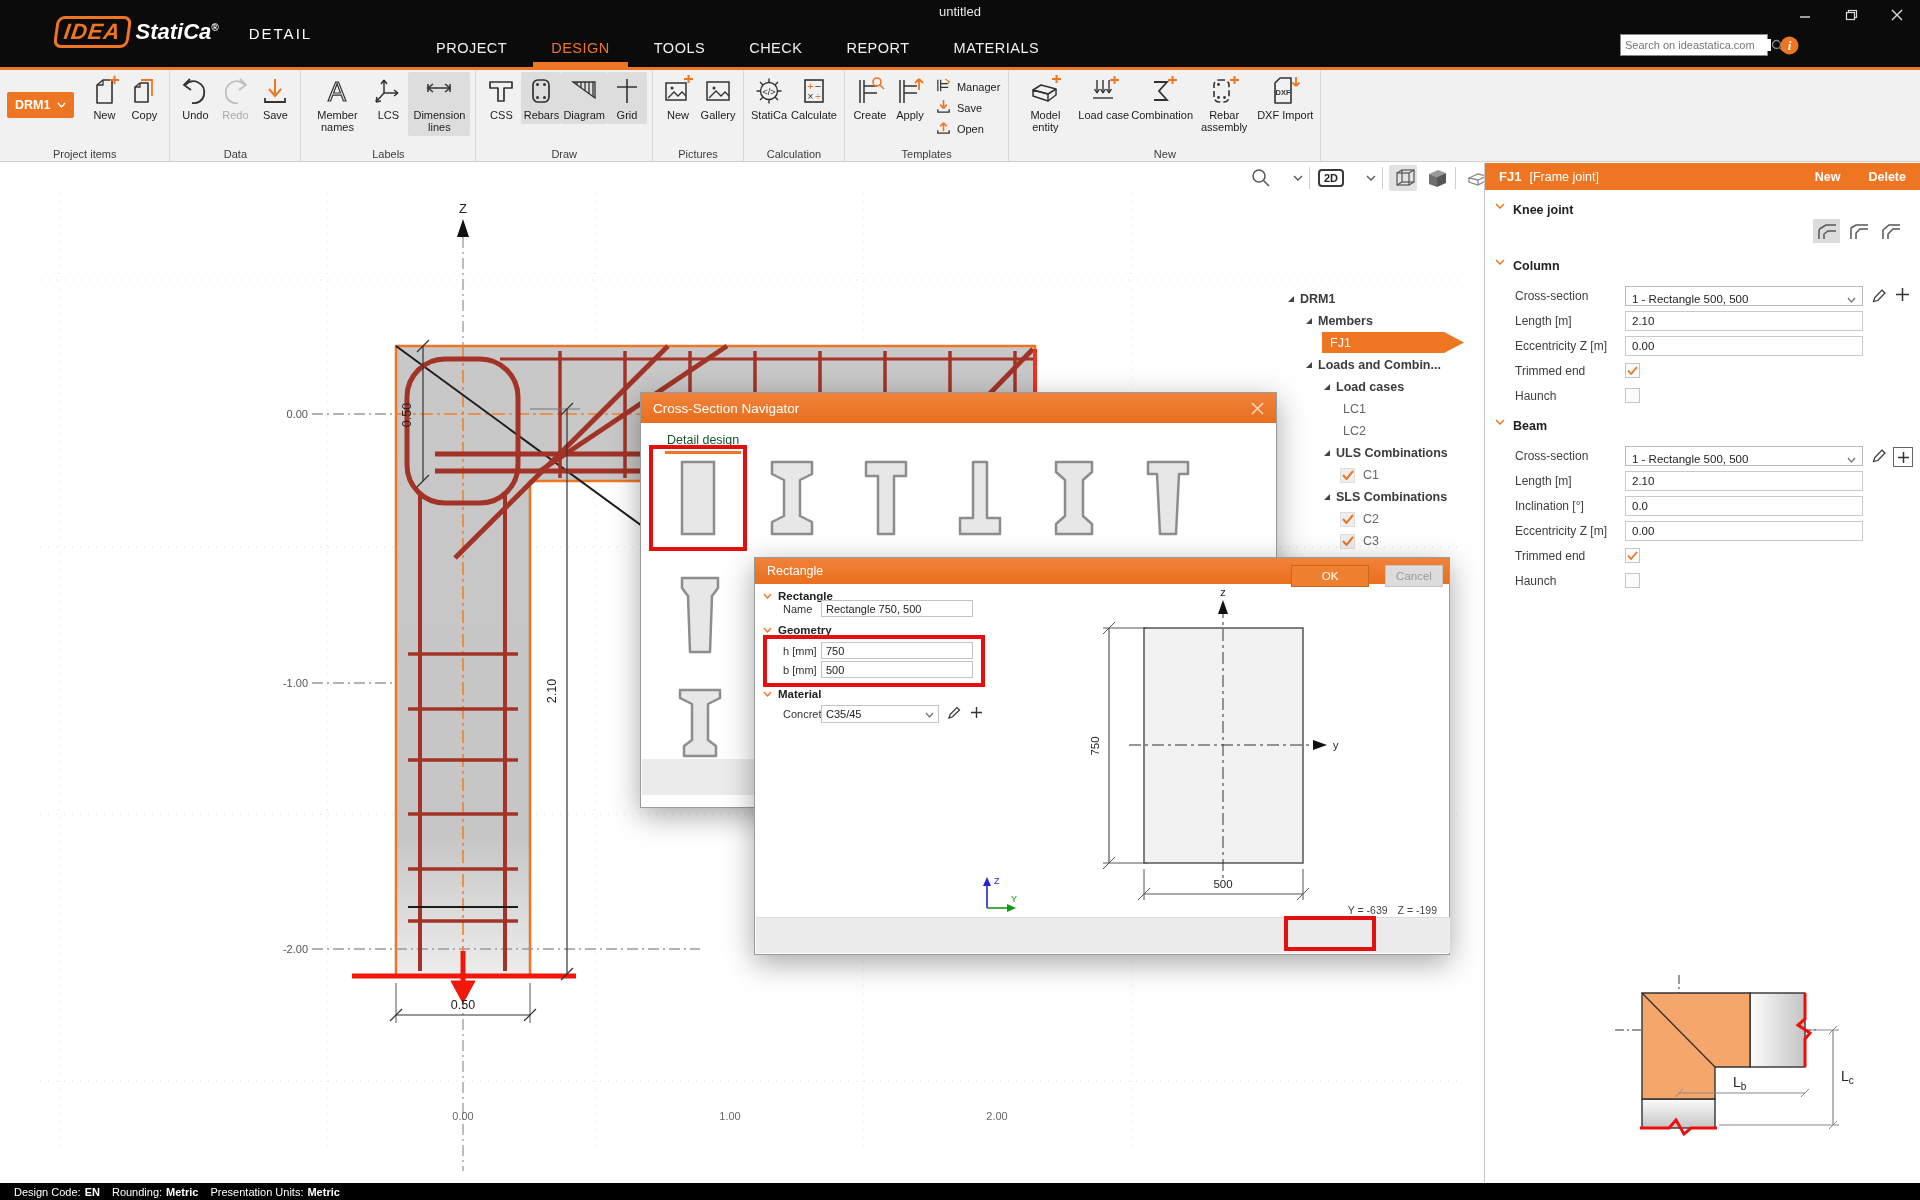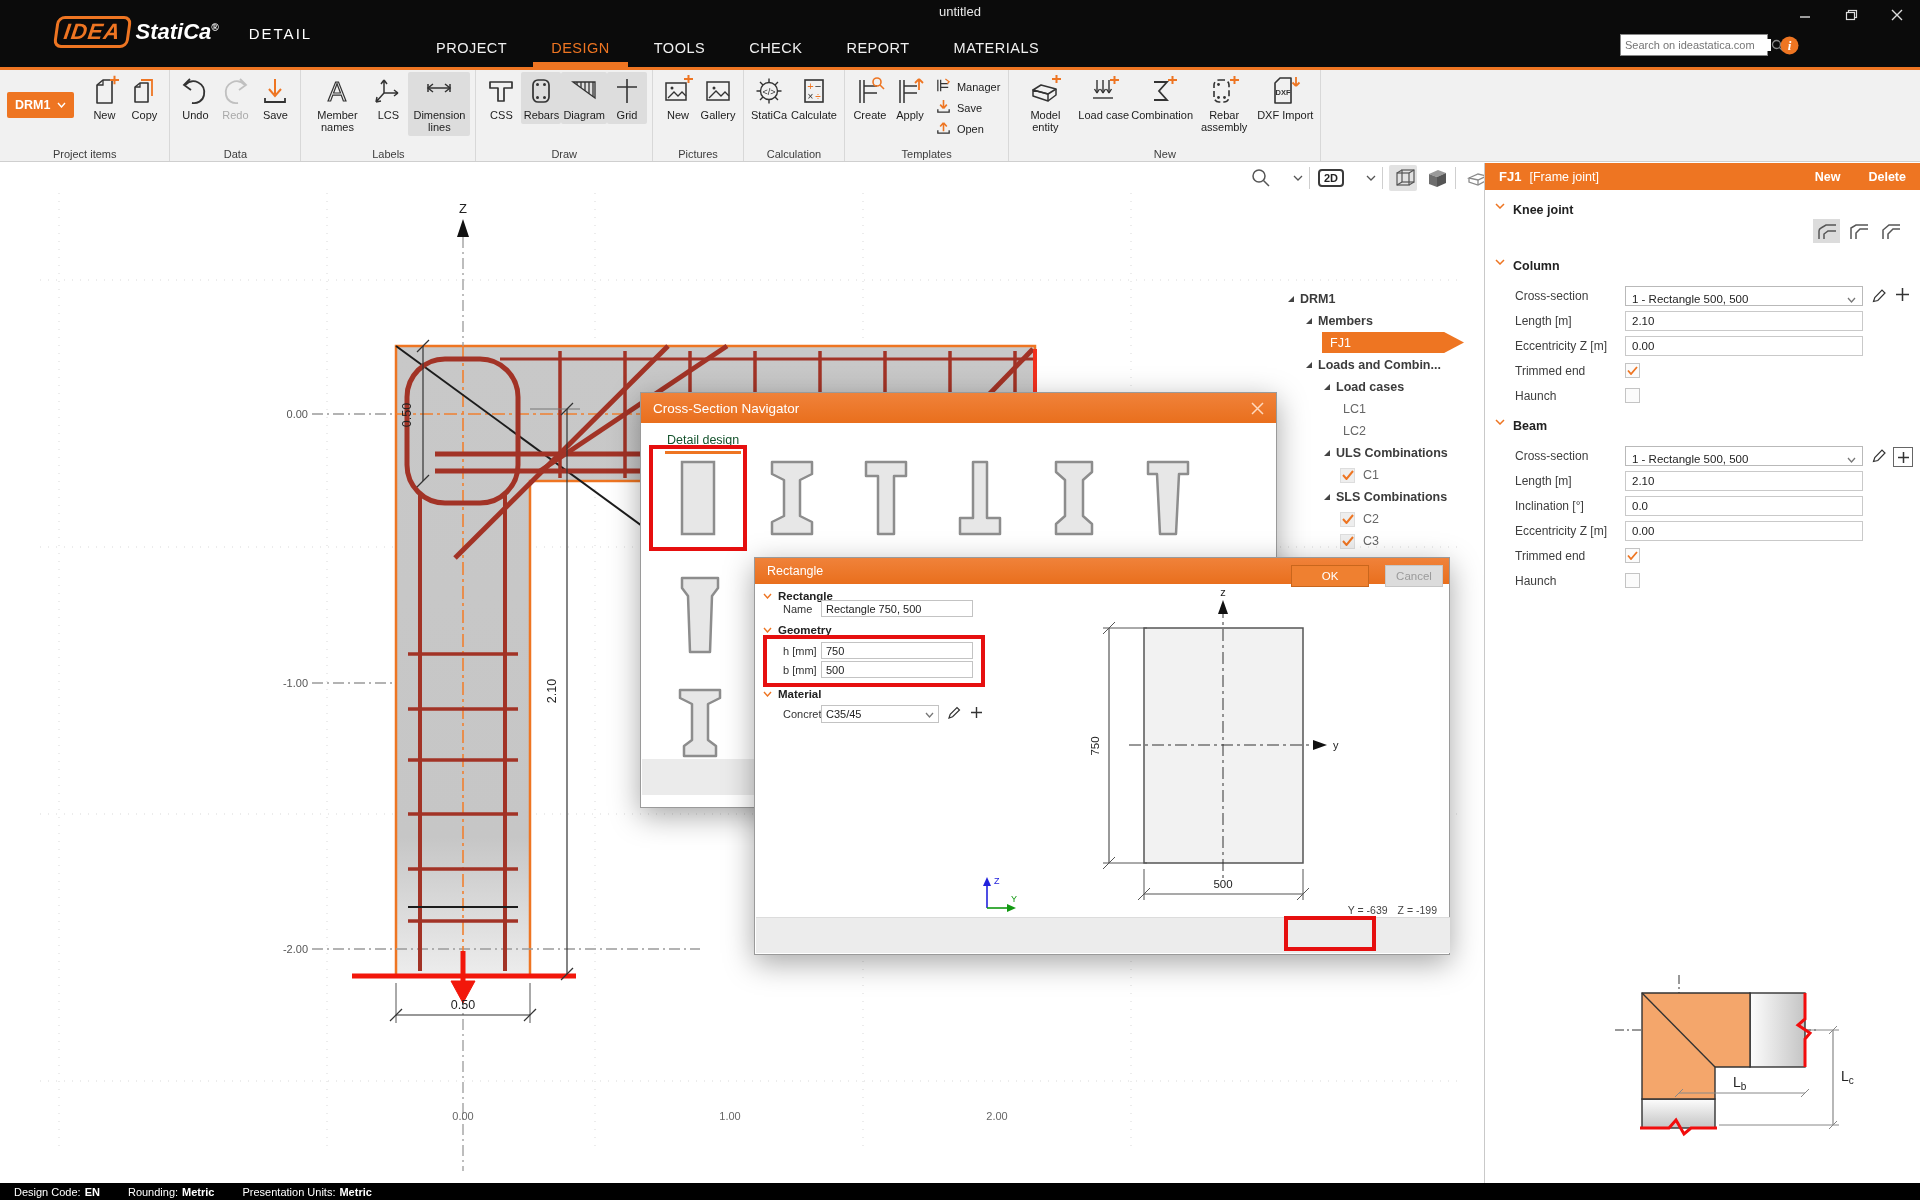--- a/index.html
+++ b/index.html
@@ -82,21 +82,21 @@
 .prow{position:absolute;left:0;width:436px;height:25px}
 .plab{position:absolute;left:30px;top:4px;font-size:12px;color:#3e3e3e}
 .pctrl{position:absolute;left:140px;top:1px;width:238px;height:20px;border:1px solid #b9b9b9;background:#fff;font-size:11.5px;color:#222;display:flex;align-items:flex-end;padding:0 6px;cursor:pointer}
 .pinput{position:absolute;left:140px;top:1px;width:238px;height:20px;border:1px solid #c9c9c9;background:#fff;font-size:11.5px;color:#222;padding:0 6px;font-family:"Liberation Sans",sans-serif}
 .pico{position:absolute;top:2px;width:18px;height:18px;cursor:pointer}
 .pcheck{position:absolute;left:140px;top:3px;width:15px;height:15px;border:1px solid #c4c4c4;background:#fbfbfb;display:flex;align-items:center;justify-content:center;cursor:pointer}
 .kneerow{position:absolute;right:16px;top:56px;display:flex;gap:5px}
 .kbtn{width:27px;height:24px;display:flex;align-items:center;justify-content:center;cursor:pointer}
 .kbtn.sel{background:#dcdcdc}
 
-.statusbar{position:absolute;top:1183px;left:0;width:1920px;height:17px;background:#000;color:#fff;display:flex;align-items:center;gap:28px;padding-left:14px;font-size:11px;z-index:60}
+.statusbar{position:absolute;top:1183px;left:0;width:1920px;height:17px;background:#000;color:#fff;display:flex;align-items:center;gap:12px;padding-left:14px;font-size:11px;z-index:60}
 .statusbar b{margin-left:4px}
 .sitem{display:flex}
 </style>
 </head>
 <body>
 
 <div id="app">
 
   <div class="header">
     <div class="win-title">untitled</div>

